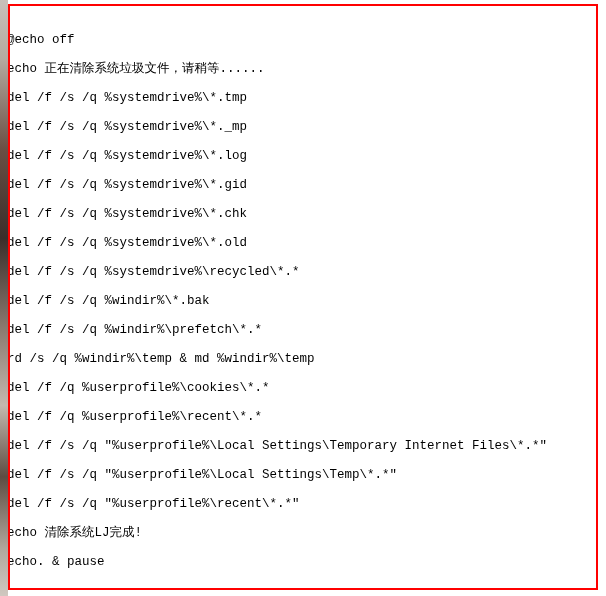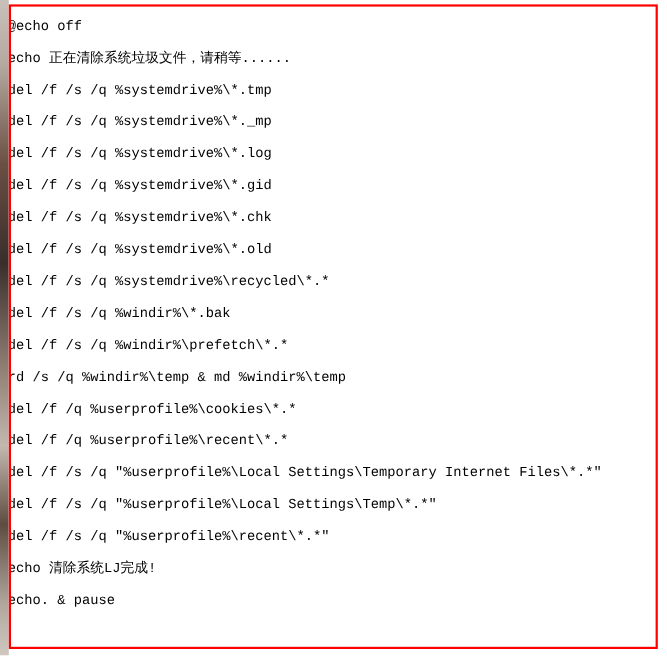--- a/index.html
+++ b/index.html
@@ -42,21 +42,21 @@
     border: 2px solid #ff0000;
     box-sizing: border-box;
     background: #ffffff;
     overflow: hidden;
   }
   .codeinner {
     position: absolute;
     left: -3px;
     top: 0;
     width: 590px;
-    padding-top: 4px;
+    padding-top: 20px;
   }
   pre.code {
     margin: 0;
     font-family: "SimSun", "宋体", "Courier New", monospace;
     font-size: 12.5px;
     line-height: 29px;
     color: #000000;
     white-space: pre;
   }
 </style>

